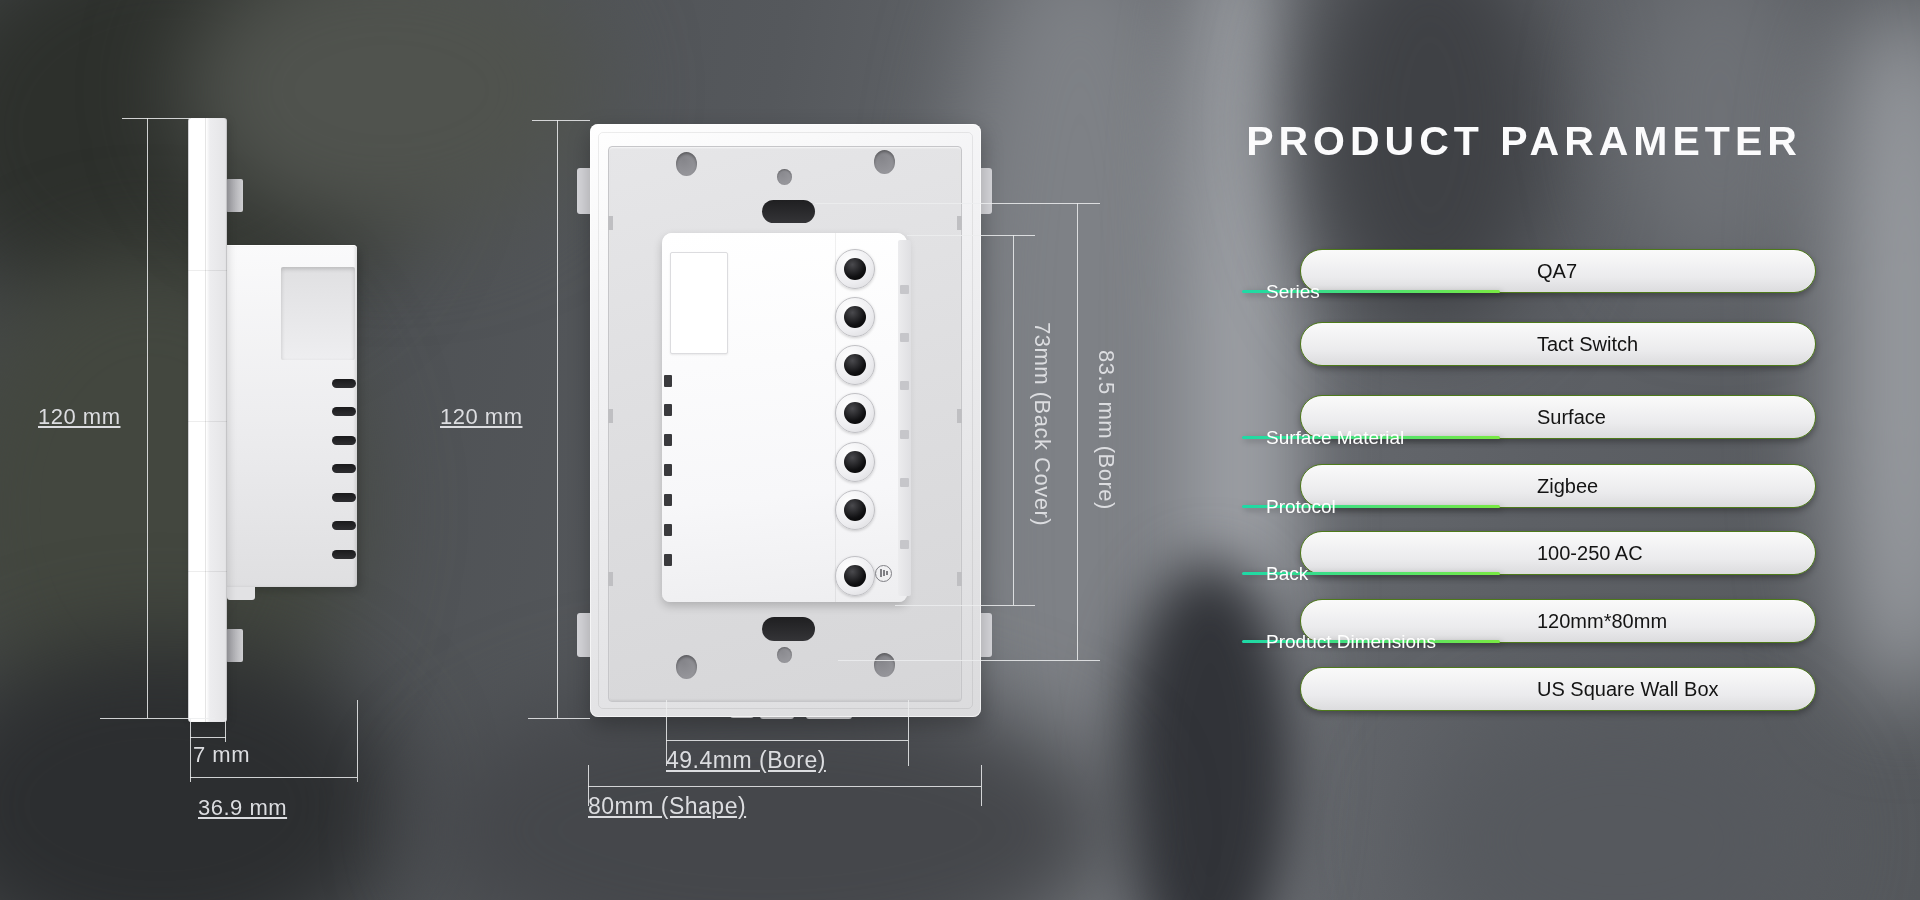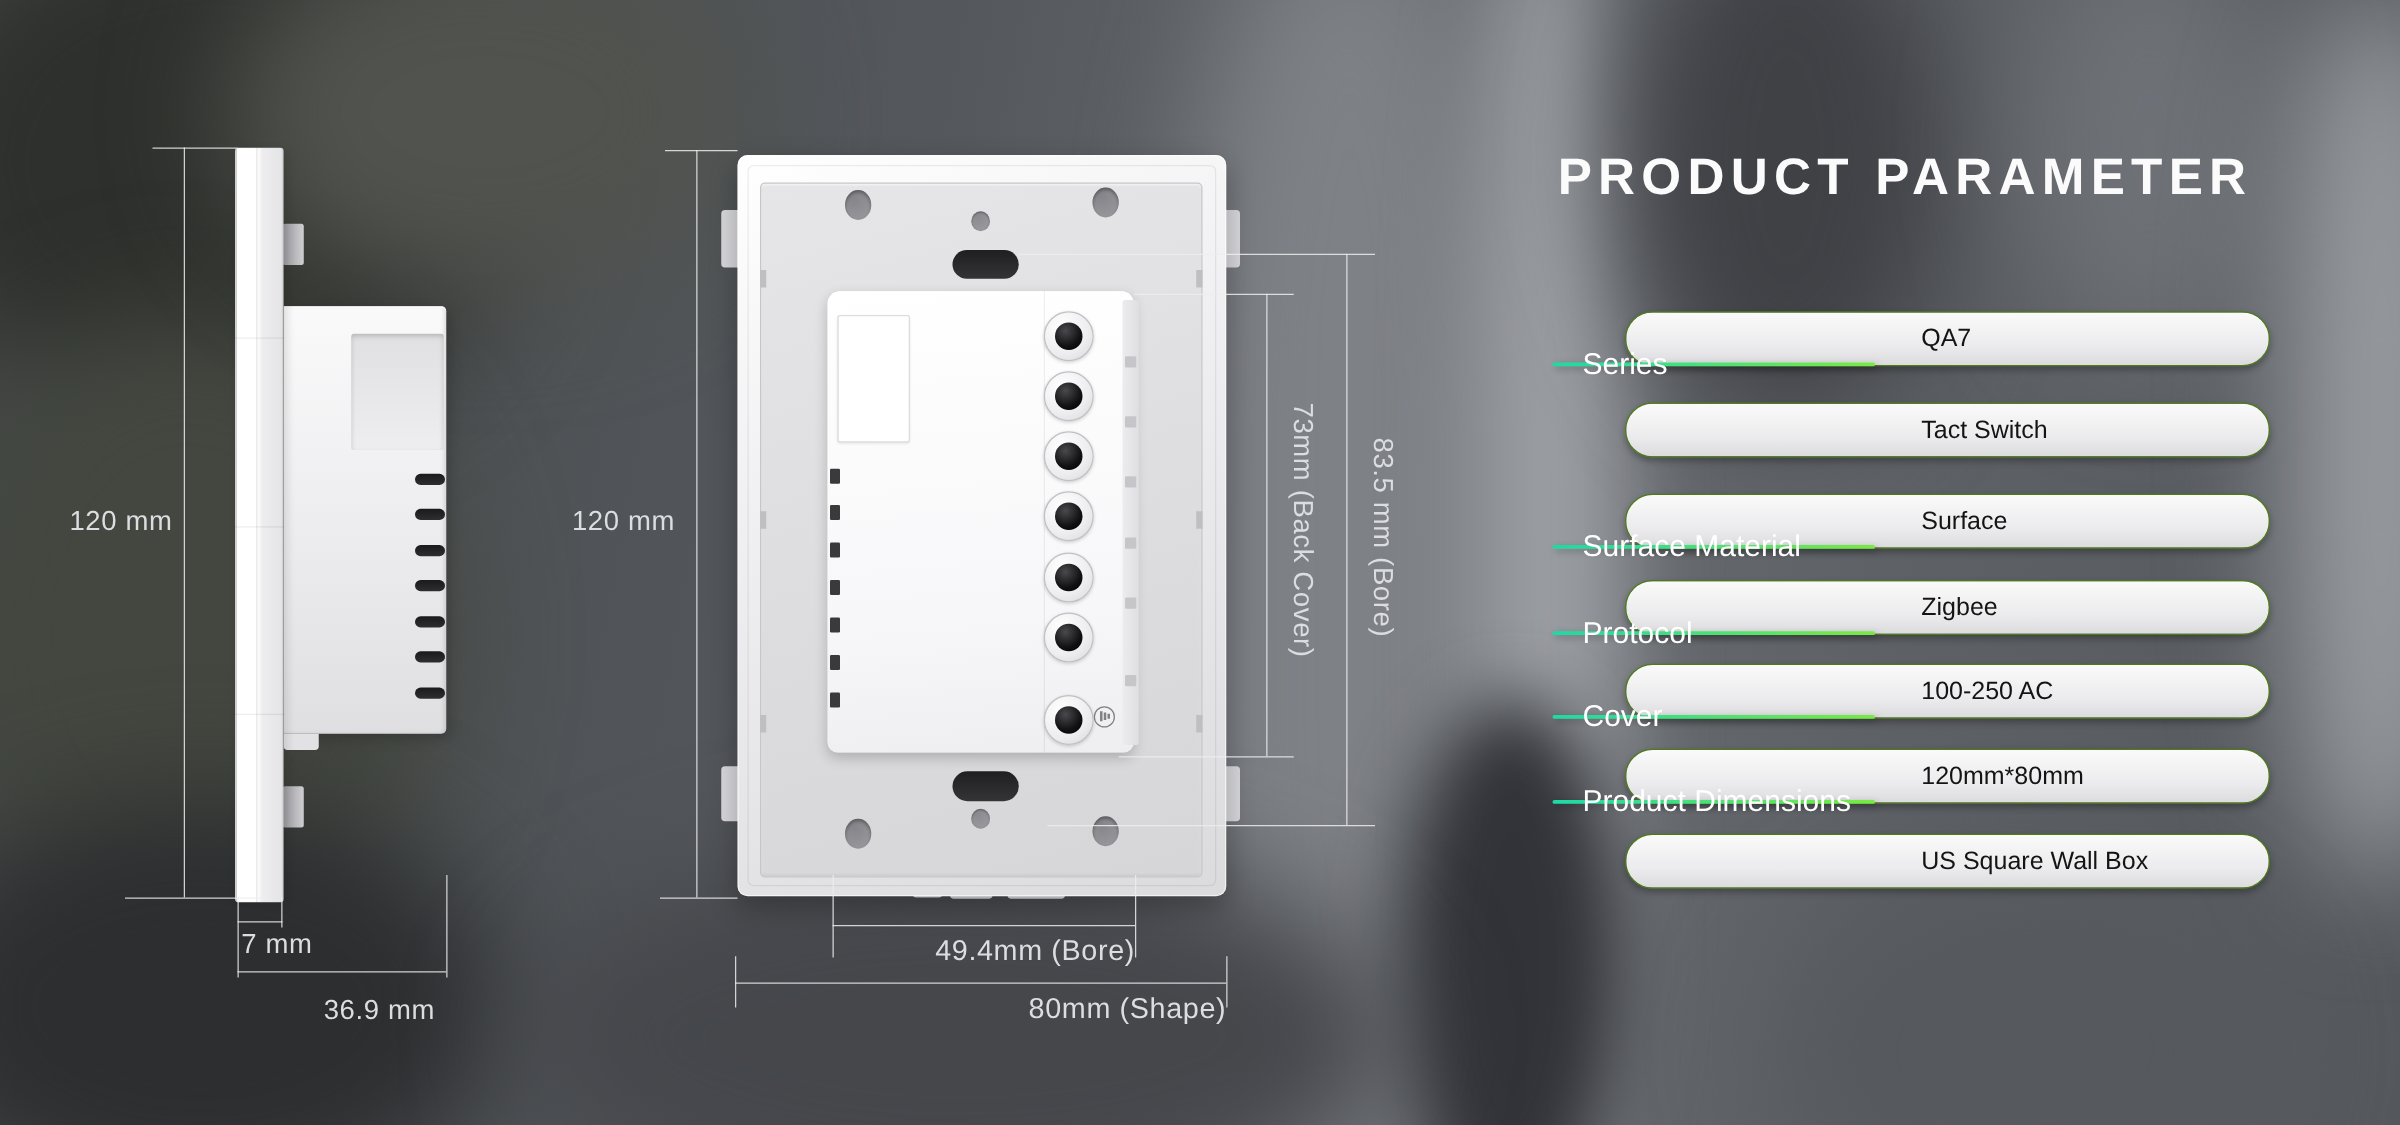--- a/index.html
+++ b/index.html
@@ -5,35 +5,35 @@
   html,body{margin:0;padding:0;background:#2b2d30;}
   #stage{
     position:relative;width:1920px;height:900px;overflow:hidden;
     font-family:"Liberation Sans", sans-serif;
     background:linear-gradient(100deg,#46494b 0%,#55585c 38%,#6b6e73 58%,#5d6065 78%,#55585c 100%);
   }
   .blob{position:absolute;filter:blur(46px);border-radius:50%;}
   
   .dl{position:absolute;background:rgba(236,237,239,.85);}
   .dt{position:absolute;color:#dcdde0;font-size:22px;font-weight:400;letter-spacing:.5px;}
-  .dt.center{text-align:right;}
+  .dt.center{text-align:left;text-decoration:underline;}
   .vtext{writing-mode:vertical-rl;display:flex;align-items:center;justify-content:center;}
   
   .spec-row{position:absolute;left:1242px;width:574px;height:44px;}
   .pill-value{
     position:absolute;left:58px;right:0;top:0;bottom:0;border-radius:22px;
     background:linear-gradient(180deg,#fafafa,#ebebed 65%,#dcdcde);
     border:1px solid #4e7a1a;box-shadow:0 3px 6px rgba(0,0,0,.3);
     box-sizing:border-box;
   }
   .pill-label{
     position:absolute;left:0;top:14px;bottom:0;width:258px;border-radius:22px;
     background:linear-gradient(95deg,#1ed9a6,#79e943);
     box-shadow:2px 2px 6px rgba(0,0,0,.28);
-    color:#ffffff;font-size:24px;display:flex;align-items:center;padding-left:24px;
+    color:#ffffff;font-size:19px;display:flex;align-items:center;padding-left:24px;
     box-sizing:border-box;
     margin-top:27px;
   }
   .pill-text{position:absolute;left:295px;top:0;bottom:0;display:flex;align-items:center;color:#141414;font-size:20px;}
   .terminal{
     position:absolute;width:40px;height:40px;border-radius:50%;
     background:radial-gradient(circle at 35% 30%,#ffffff,#ededf0 60%,#d8d8db);
     border:1px solid #c0c0c4;box-shadow:0 1px 3px rgba(0,0,0,.18);box-sizing:border-box;
   }
   .terminal .core{
@@ -239,21 +239,21 @@
       <div class="pill-label">Surface Material</div>
       <div class="pill-text">Surface</div>
     </div>
     <div class="spec-row" style="top:464px;">
       <div class="pill-value"></div>
       <div class="pill-label">Protocol</div>
       <div class="pill-text">Zigbee</div>
     </div>
     <div class="spec-row" style="top:531px;">
       <div class="pill-value"></div>
-      <div class="pill-label">Cover</div>
+      <div class="pill-label">Back</div>
       <div class="pill-text">100-250 AC</div>
     </div>
     <div class="spec-row" style="top:599px;">
       <div class="pill-value"></div>
       <div class="pill-label">Product Dimensions</div>
       <div class="pill-text">120mm*80mm</div>
     </div>
     <div class="spec-row" style="top:667px;">
       <div class="pill-value"></div>
       <div class="pill-text">US Square Wall Box</div>

